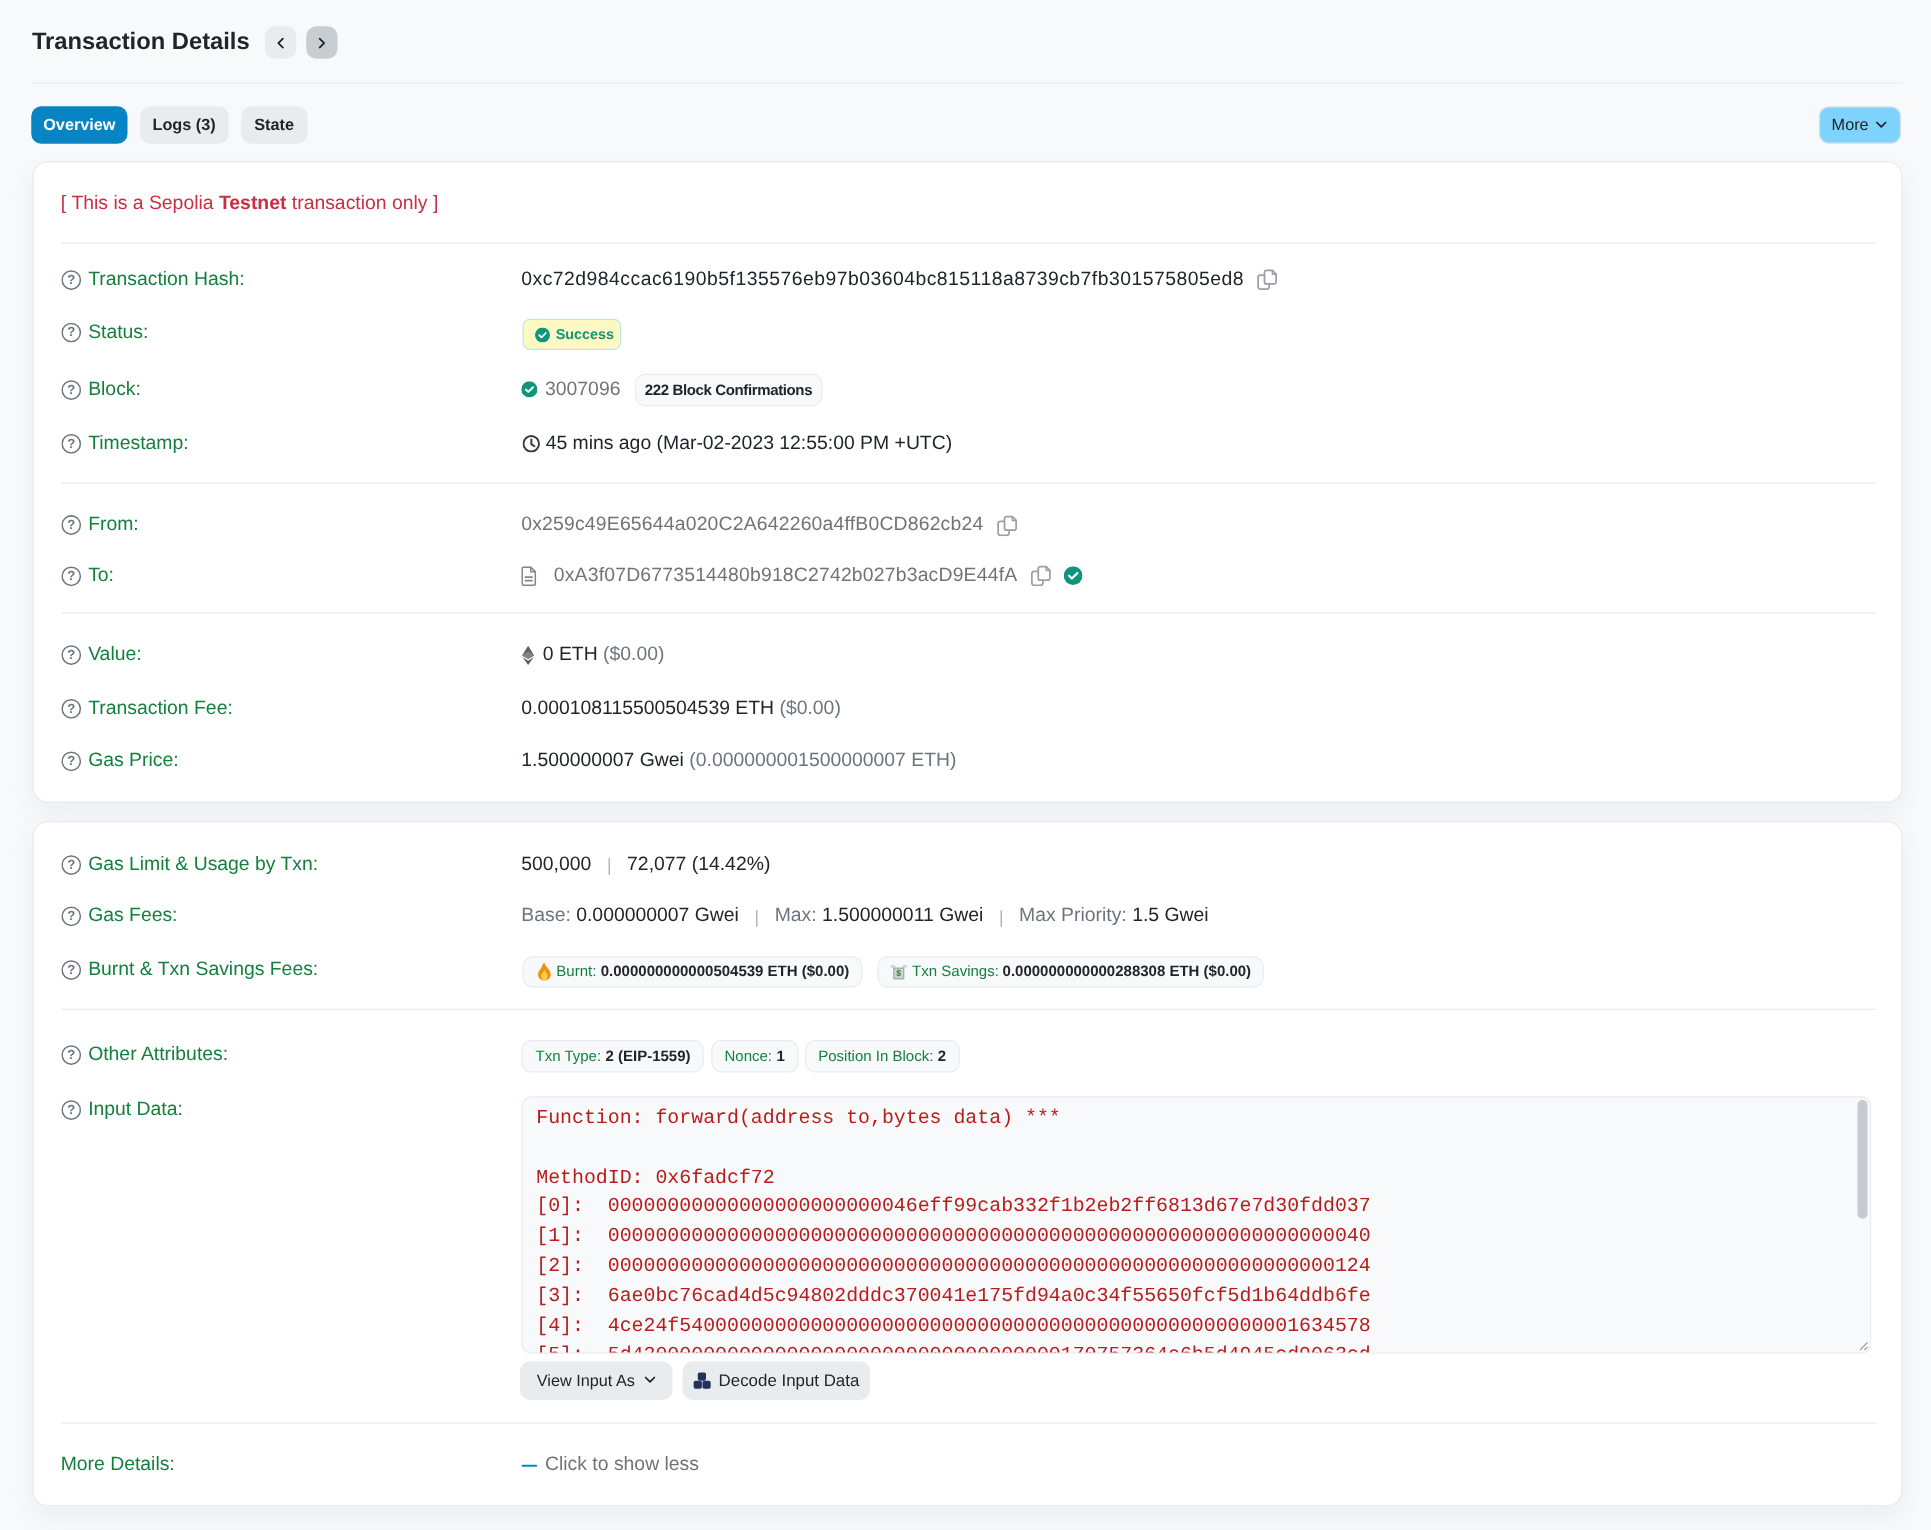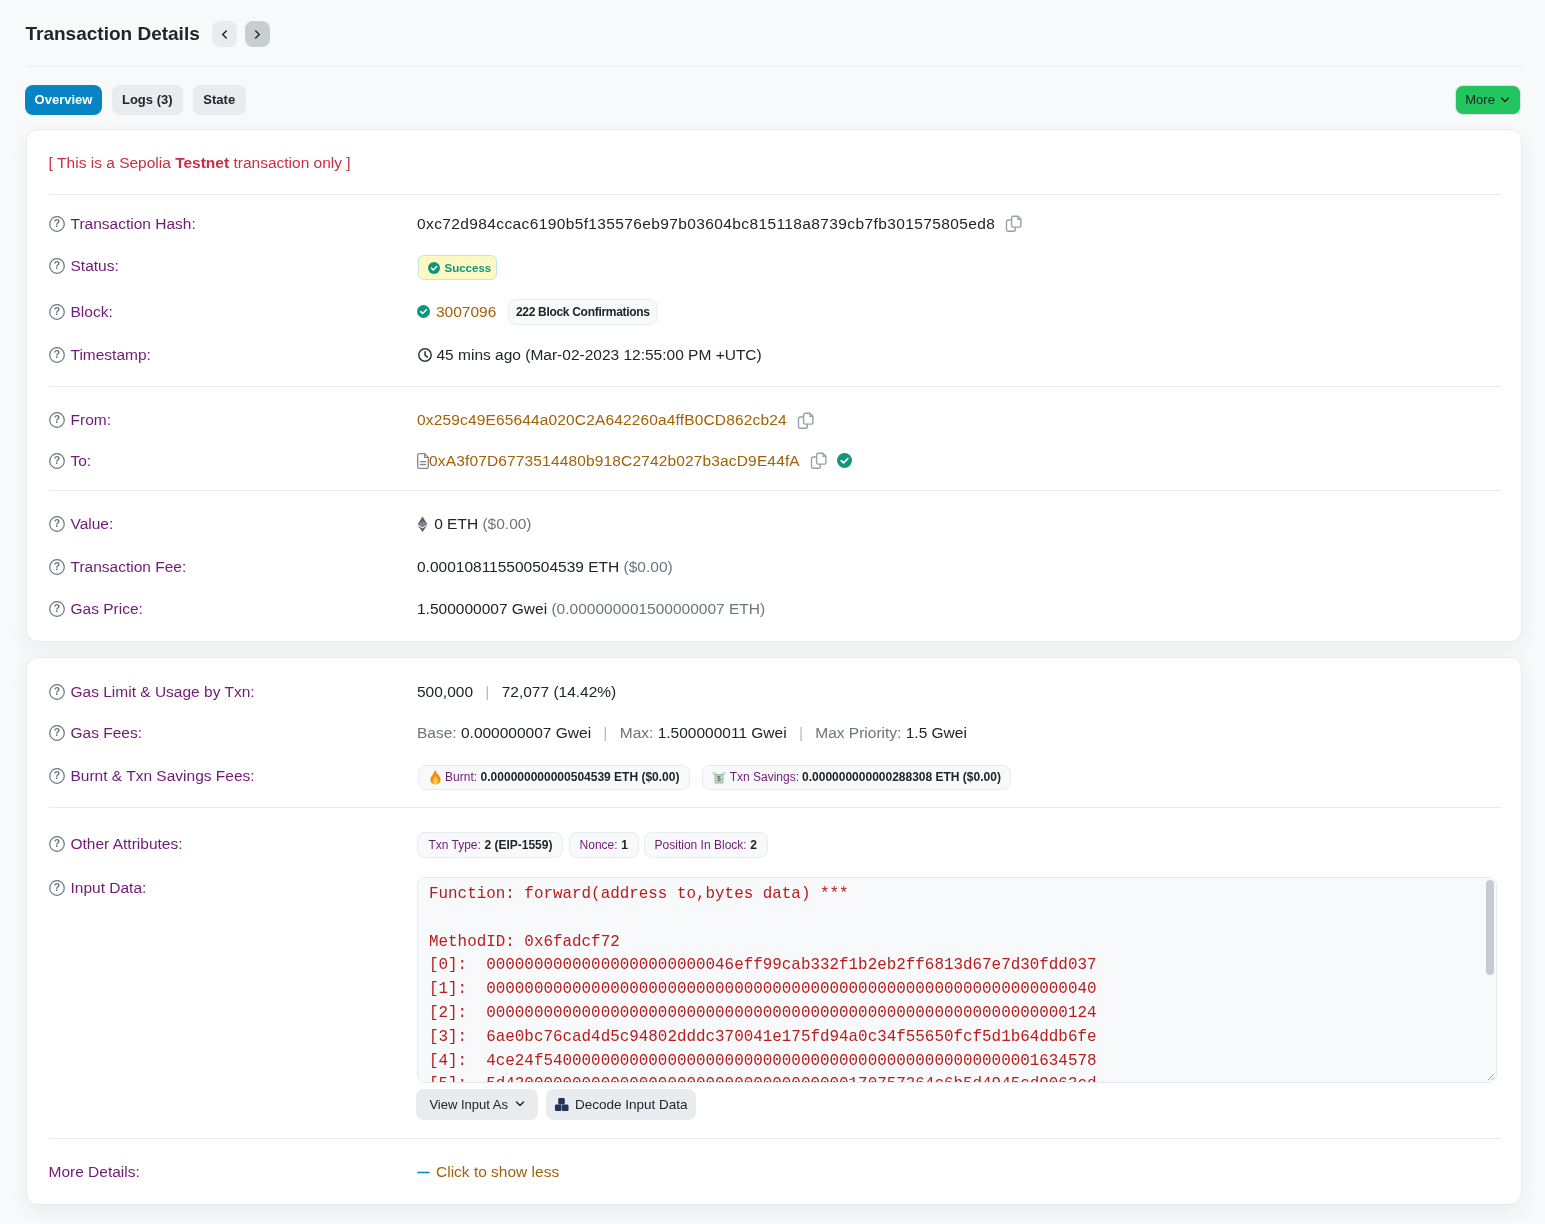--- a/index.html
+++ b/index.html
@@ -1,22 +1,22 @@
 <!DOCTYPE html>
 <html><head>
 <meta charset="utf-8">
 <style>
 *{margin:0;padding:0;box-sizing:border-box;}
 html,body{width:1545px;height:1224px;}
 body{font-family:"Liberation Sans",sans-serif;background:#f8f9fa;position:relative;color:#212529;font-size:15.5px;}
 .abs{position:absolute;}
 .row{position:absolute;display:flex;align-items:center;height:30px;}
-.lbl{color:#701a75;}
+.lbl{color:#15803d;}
 .mut{color:#6c757d;}
-.blue{color:#a16207;text-decoration:none;}
+.blue{color:#737373;text-decoration:none;}
 .card{position:absolute;left:25.5px;width:1496px;background:#fff;border:1px solid #e9ecef;border-radius:12px;box-shadow:0 8px 19px rgba(189,197,209,.2);}
 .hr{position:absolute;left:48.5px;right:44px;height:0;border-top:1px solid #e9ecef;}
 .qi{width:16px;height:16px;flex:0 0 16px;margin-right:6px;}
 .badge{display:flex;align-items:center;border:1px solid #e9ecef;background:#f8f9fa;border-radius:8px;font-size:12px;height:25.5px;}
 .bv{font-weight:bold;color:#212529;}
 .gbtn{display:flex;align-items:center;justify-content:center;background:#e9ecef;border-radius:8px;color:#212529;}
 .sep{color:#adb5bd;padding:0 12.5px;font-size:14px;}
 </style>
 </head>
 <body>
@@ -30,21 +30,21 @@
 <div class="abs gbtn" style="left:244.6px;top:21px;width:25px;height:26px;border-radius:8px;background:#c8cdd2;">
   <svg width="9" height="9" viewBox="0 0 10 10">
       <path d="M3 1 L7 5 L3 9" fill="none" stroke="#212529" stroke-width="1.6" stroke-linecap="round" stroke-linejoin="round"></path>
     </svg>
 </div>
 <div class="abs" style="left:25.5px;top:66px;width:1496px;border-top:1px solid #e9ecef;"></div>
 
 <div class="abs gbtn" style="left:25px;top:84.5px;width:77px;height:30px;background:#0784c3;color:#fff;font-weight:bold;font-size:13px;">Overview</div>
 <div class="abs gbtn" style="left:112px;top:84.5px;width:70.5px;height:30px;font-weight:bold;font-size:13px;">Logs (3)</div>
 <div class="abs gbtn" style="left:193px;top:84.5px;width:52.5px;height:30px;font-weight:bold;font-size:13px;">State</div>
-<div class="abs gbtn" style="left:1454.6px;top:84.5px;width:66px;height:30px;background:#22c55e;border:1px solid #dee2e6;font-size:13px;gap:5px;">More
+<div class="abs gbtn" style="left:1454.6px;top:84.5px;width:66px;height:30px;background:#7dd3fc;border:1px solid #dee2e6;font-size:13px;gap:5px;">More
   <svg width="10" height="10" viewBox="0 0 10 10">
       <path d="M1.5 3 L5 6.5 L8.5 3" fill="none" stroke="#212529" stroke-width="1.4" stroke-linecap="round" stroke-linejoin="round"></path>
     </svg>
 </div>
 
 <div class="card" style="top:129px;height:513px;"></div>
 
 <div class="row" style="left:48.5px;top:148px;color:#cb2e40;">[&nbsp;This is a Sepolia <b>&nbsp;Testnet&nbsp;</b> transaction only&nbsp;]</div>
 <div class="hr" style="top:194px;"></div>
 
@@ -133,21 +133,21 @@
       </svg>
   </span>
 </div>
 
 <div class="row" style="left:417px;top:445.5px;">
   <svg width="12" height="16" viewBox="0 0 12 16">
       <path d="M7.6 0.7 H2.2 A1.5 1.5 0 0 0 0.7 2.2 V13.8 A1.5 1.5 0 0 0 2.2 15.3 H9.8 A1.5 1.5 0 0 0 11.3 13.8 V4.4 Z" fill="none" stroke="#80878d" stroke-width="1.3" stroke-linejoin="round"></path>
       <path d="M7.6 0.7 V4.4 H11.3" fill="none" stroke="#80878d" stroke-width="1.2" stroke-linejoin="round"></path>
       <path d="M3.3 8.7 H8.7 M3.3 11.5 H8.7" stroke="#80878d" stroke-width="1.3" stroke-linecap="round"></path>
     </svg>
-  <span class="blue" style="margin-left:0;letter-spacing:.15px;">0xA3f07D6773514480b918C2742b027b3acD9E44fA</span>
+  <span class="blue" style="margin-left:14px;letter-spacing:.15px;">0xA3f07D6773514480b918C2742b027b3acD9E44fA</span>
   <span style="margin-left:10px;display:flex;">
     <svg width="17" height="17" viewBox="0 0 17 17">
         <rect x="1.5" y="5" width="8.8" height="11.2" rx="1.8" fill="none" stroke="#9aa0a6" stroke-width="1.4"></rect>
         <path d="M12.9 1.3 H8.2 A1.6 1.6 0 0 0 6.6 2.9 V10.5 A1.6 1.6 0 0 0 8.2 12.1 H14.3 A1.6 1.6 0 0 0 15.9 10.5 V4.3 Z" fill="#fff" stroke="#9aa0a6" stroke-width="1.4" stroke-linejoin="round"></path>
         <path d="M12.9 1.3 V4.3 H15.9" fill="none" stroke="#9aa0a6" stroke-width="1.2" stroke-linejoin="round"></path>
       </svg>
   </span>
   <span style="margin-left:10px;display:flex;">
     <svg width="15" height="15" viewBox="0 0 12 12">
         <circle cx="6" cy="6" r="6" fill="#10957d"></circle>

